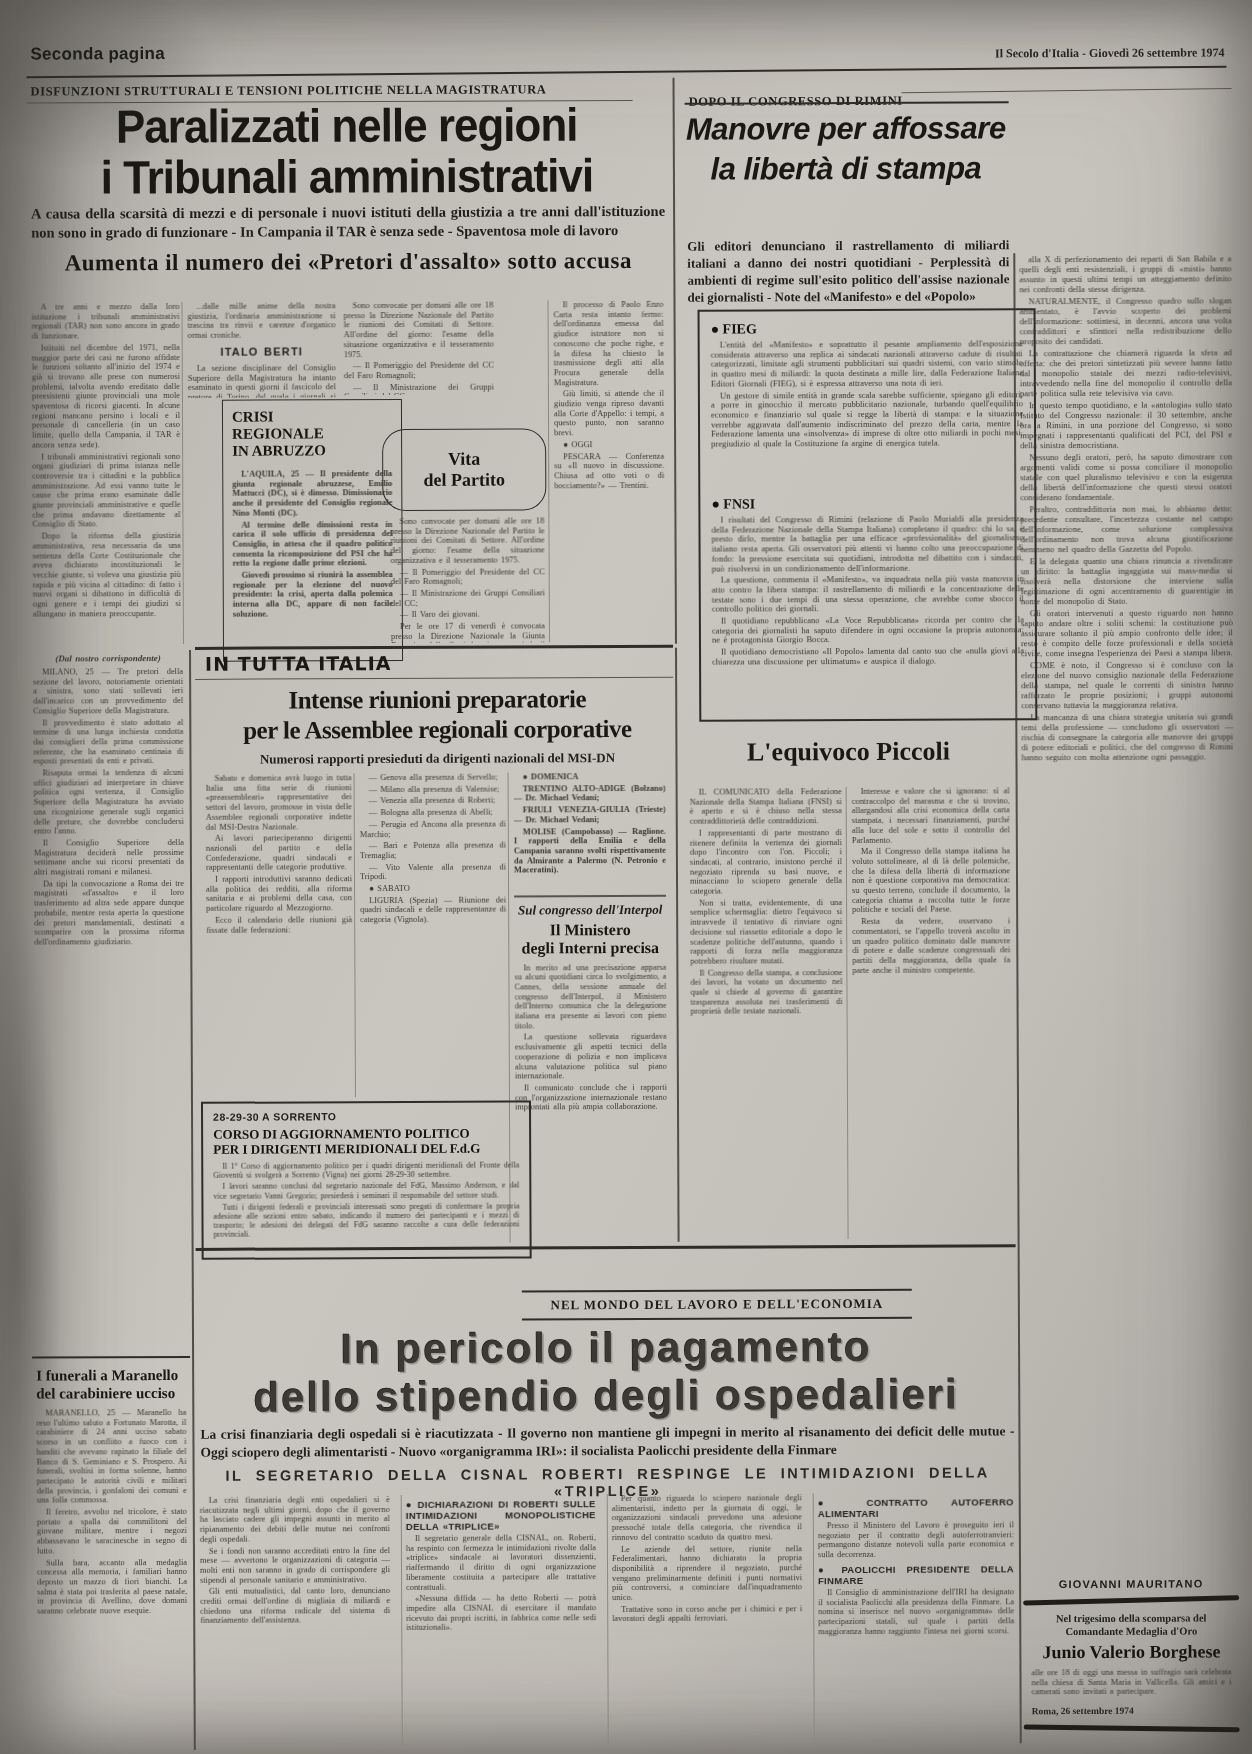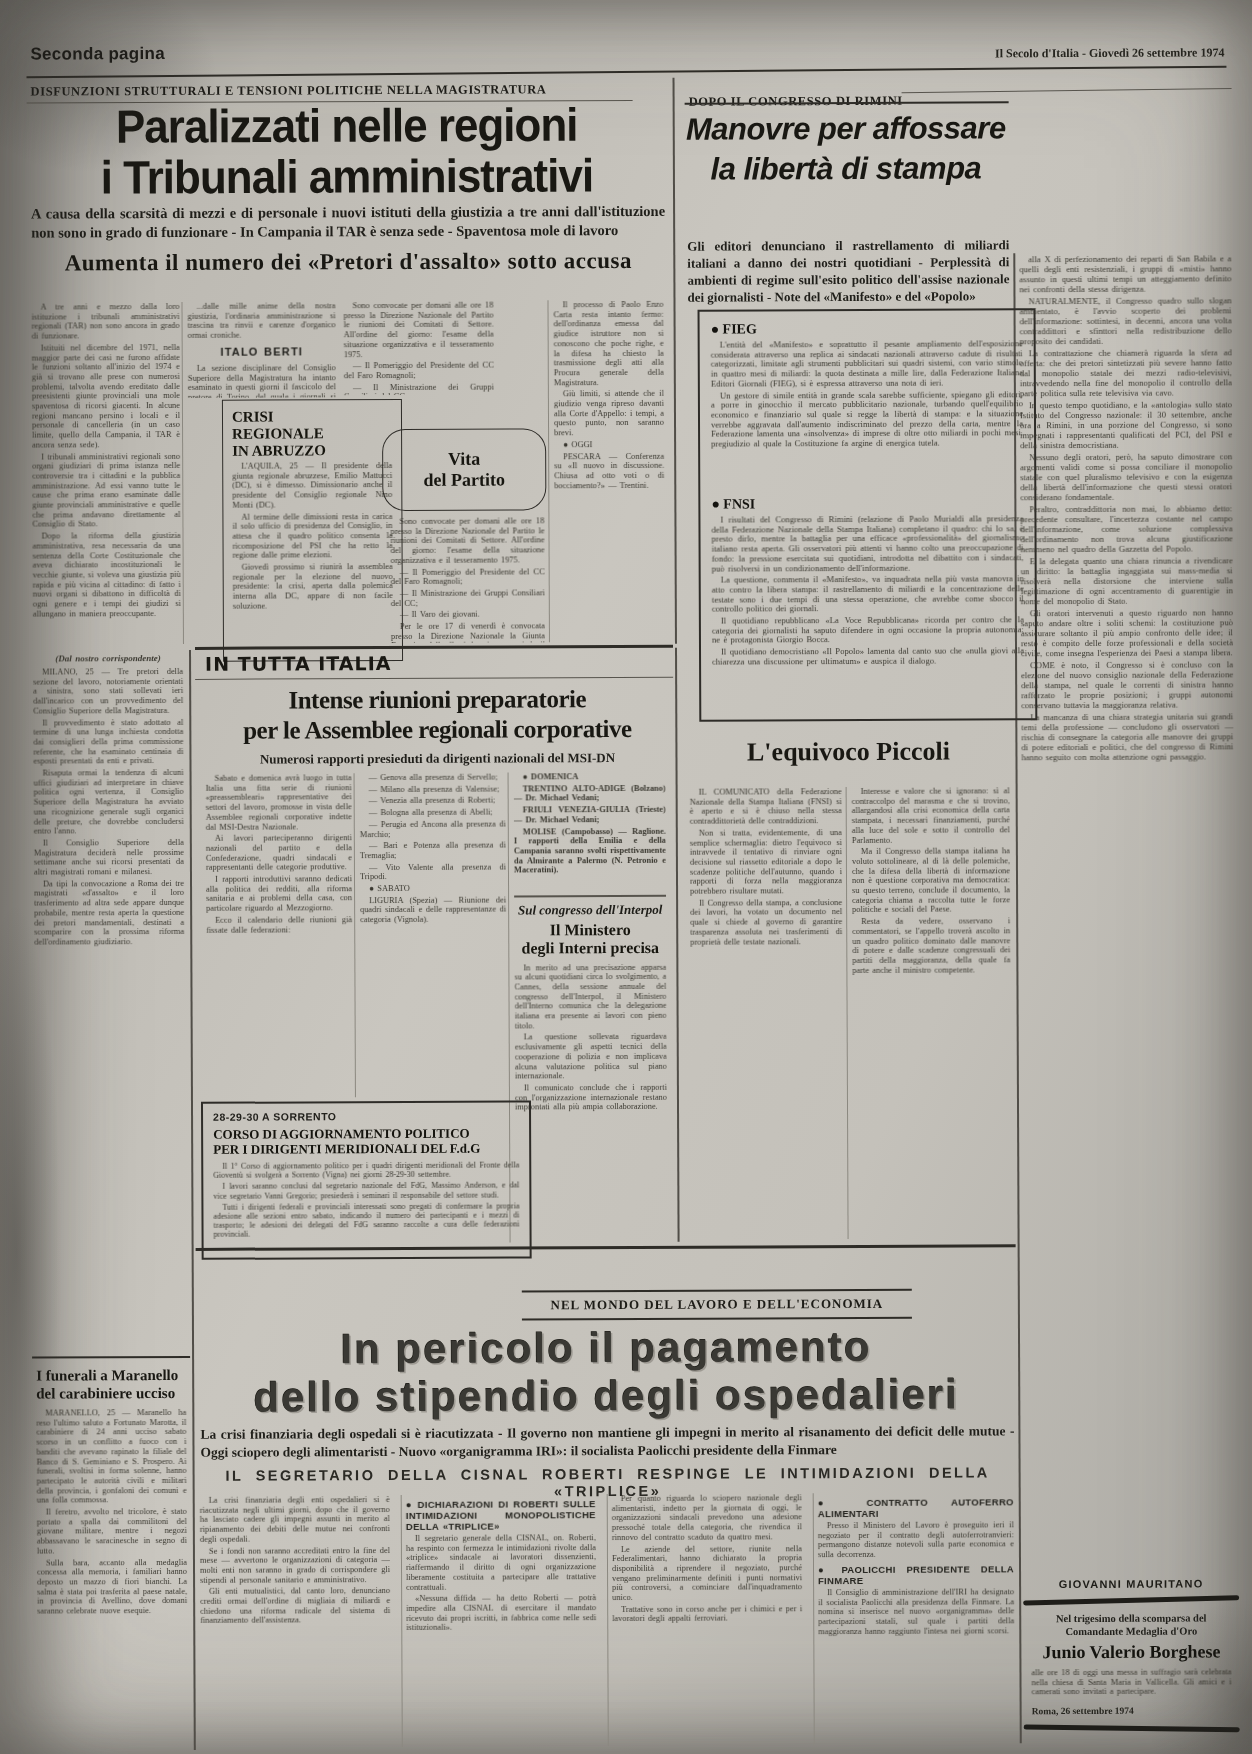--- a/index.html
+++ b/index.html
@@ -71,24 +71,24 @@
   <div class="body-col" style="left:556px;width:110px;top:300px;height:342px;">
         <p>Il processo di Paolo Enzo Carta resta intanto fermo: dell'ordinanza emessa dal giudice istruttore non si conoscono che poche righe, e la difesa ha chiesto la trasmissione degli atti alla Procura generale della Magistratura.</p>
         <p>Giù limiti, si attende che il giudizio venga ripreso davanti alla Corte d'Appello: i tempi, a questo punto, non saranno brevi.</p>
         <p>● OGGI</p>
         <p>PESCARA — Conferenza su «Il nuovo in discussione. Chiusa ad otto voti o di bocciamento?» — Trentini.</p>
       </div>
   <div class="rule-v thin" style="left:184px;top:300px;height:342px;"></div>
   <div class="rule-v thin" style="left:550px;top:300px;height:342px;"></div>
 
   <div class="box" style="left:224px;width:160px;top:398px;height:244px;padding:8px 9px;">
-    <div class="pre" style="font:700 15px/17px 'Liberation Serif',serif;color:#17160f;margin-bottom:2px;">CRISI
+    <div class="pre" style="font:700 15px/17px 'Liberation Serif',serif;color:#17160f;margin-bottom:10px;">CRISI
 REGIONALE
 IN ABRUZZO</div>
-    <div class="body-col" style="position:static;width:auto;height:150px;">
+    <div class="body-col" style="position:static;width:auto;height:150px;font-weight:bold;">
           <p>L'AQUILA, 25 — Il presidente della giunta regionale abruzzese, Emilio Mattucci (DC), si è dimesso. Dimissionario anche il presidente del Consiglio regionale Nino Monti (DC).</p>
           <p>Al termine delle dimissioni resta in carica il solo ufficio di presidenza del Consiglio, in attesa che il quadro politico consenta la ricomposizione del PSI che ha retto la regione dalle prime elezioni.</p>
           <p>Giovedì prossimo si riunirà la assemblea regionale per la elezione del nuovo presidente: la crisi, aperta dalla polemica interna alla DC, appare di non facile soluzione.</p>
         </div>
   </div>
 
   <div class="abs" style="left:384px;width:162px;top:428px;height:80px;border:1.5px solid #2e2c28;border-radius:23px;display:flex;align-items:center;justify-content:center;">
     <div class="pre" style="font:700 18px/21px 'Liberation Serif',serif;text-align:center;color:#171610;">Vita
 del Partito</div>
   </div>
@@ -115,20 +115,21 @@
           <p>I risultati del Congresso di Rimini (relazione di Paolo Murialdi alla presidenza della Federazione Nazionale della Stampa Italiana) completano il quadro: chi lo sa, è presto dirlo, mentre la battaglia per una efficace «professionalità» del giornalismo italiano resta aperta. Gli osservatori più attenti vi hanno colto una preoccupazione di fondo: la pressione esercitata sui quotidiani, introdotta nel dibattito con i sindacati, può risolversi in un condizionamento dell'informazione.</p>
           <p>La questione, commenta il «Manifesto», va inquadrata nella più vasta manovra in atto contro la libera stampa: il rastrellamento di miliardi e la concentrazione delle testate sono i due tempi di una stessa operazione, che avrebbe come sbocco il controllo politico dei giornali.</p>
           <p>Il quotidiano repubblicano «La Voce Repubblicana» ricorda per contro che la categoria dei giornalisti ha saputo difendere in ogni occasione la propria autonomia: ne è protagonista Giorgio Bocca.</p>
           <p>Il quotidiano democristiano «Il Popolo» lamenta dal canto suo che «nulla giovi alla chiarezza una discussione per ultimatum» e auspica il dialogo.</p>
         </div>
   </div>
 
   <div class="abs headline" style="left:686px;width:326px;top:738px;text-align:center;font:700 26px/30px 'Liberation Serif',serif;">L'equivoco Piccoli</div>
   <div class="body-col" style="left:690px;width:152px;top:788px;height:452px;">
         <p>IL COMUNICATO della Federazione Nazionale della Stampa Italiana (FNSI) si è aperto e si è chiuso nella stessa contraddittorietà delle contraddizioni.</p>
+        <p>I rappresentanti di parte mostrano di ritenere definita la vertenza dei giornali dopo l'incontro con l'on. Piccoli; i sindacati, al contrario, insistono perché il negoziato riprenda su basi nuove, e minacciano lo sciopero generale della categoria.</p>
         <p>Non si tratta, evidentemente, di una semplice schermaglia: dietro l'equivoco si intravvede il tentativo di rinviare ogni decisione sul riassetto editoriale a dopo le scadenze politiche dell'autunno, quando i rapporti di forza nella maggioranza potrebbero risultare mutati.</p>
         <p>Il Congresso della stampa, a conclusione dei lavori, ha votato un documento nel quale si chiede al governo di garantire trasparenza assoluta nei trasferimenti di proprietà delle testate nazionali.</p>
       </div>
   <div class="body-col" style="left:852px;width:158px;top:788px;height:452px;">
         <p>Interesse e valore che si ignorano: sì al contraccolpo del marasma e che si trovino, allargandosi alla crisi economica della carta stampata, i necessari finanziamenti, purché alla luce del sole e sotto il controllo del Parlamento.</p>
         <p>Ma il Congresso della stampa italiana ha voluto sottolineare, al di là delle polemiche, che la difesa della libertà di informazione non è questione corporativa ma democratica: su questo terreno, conclude il documento, la categoria chiama a raccolta tutte le forze politiche e sociali del Paese.</p>
         <p>Resta da vedere, osservano i commentatori, se l'appello troverà ascolto in un quadro politico dominato dalle manovre di potere e dalle scadenze congressuali dei partiti della maggioranza, della quale fa parte anche il ministro competente.</p>
       </div>
   <div class="rule-v thin" style="left:846px;top:788px;height:452px;"></div>
 

